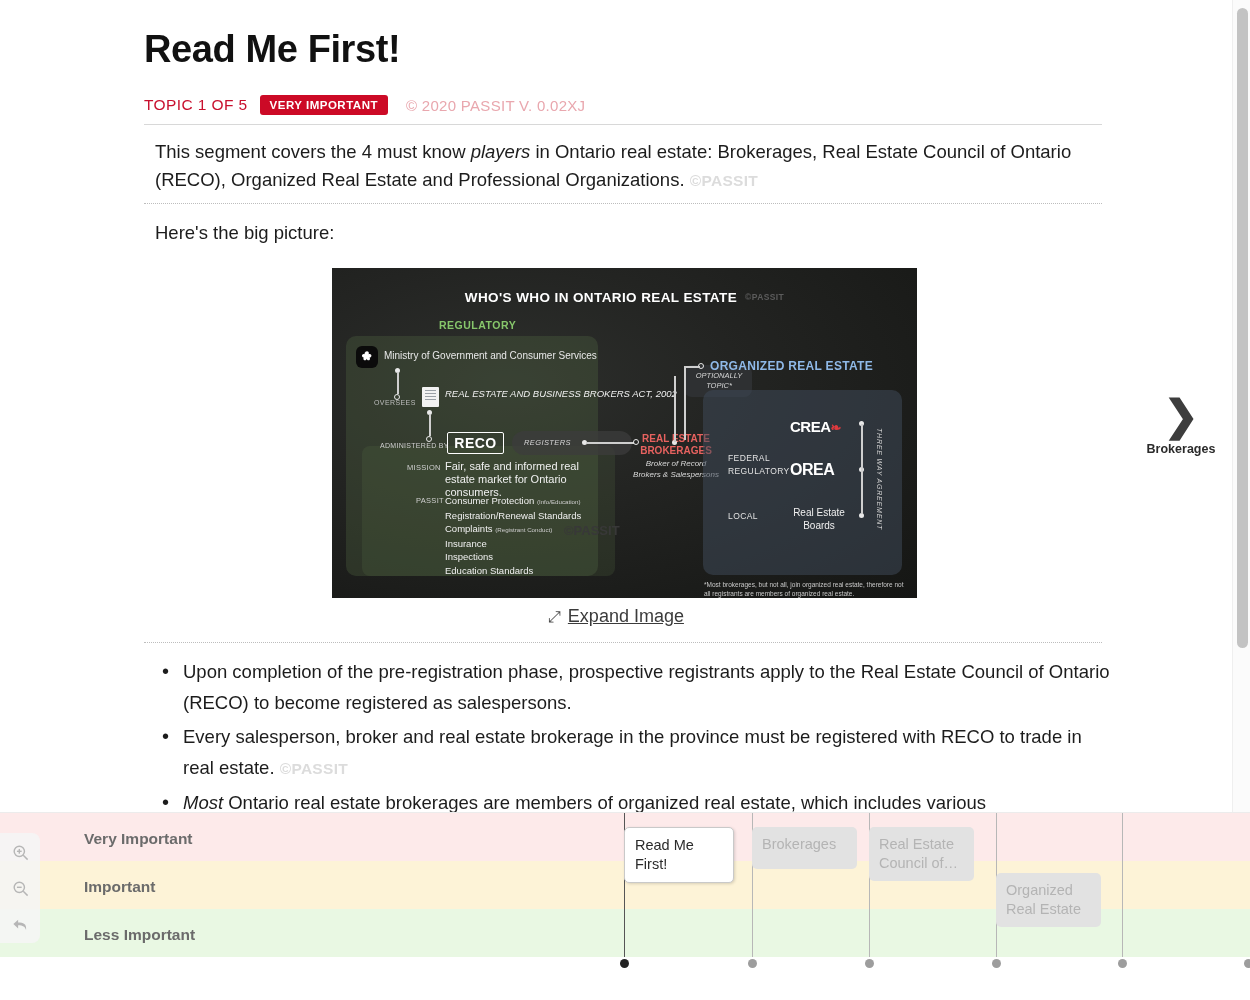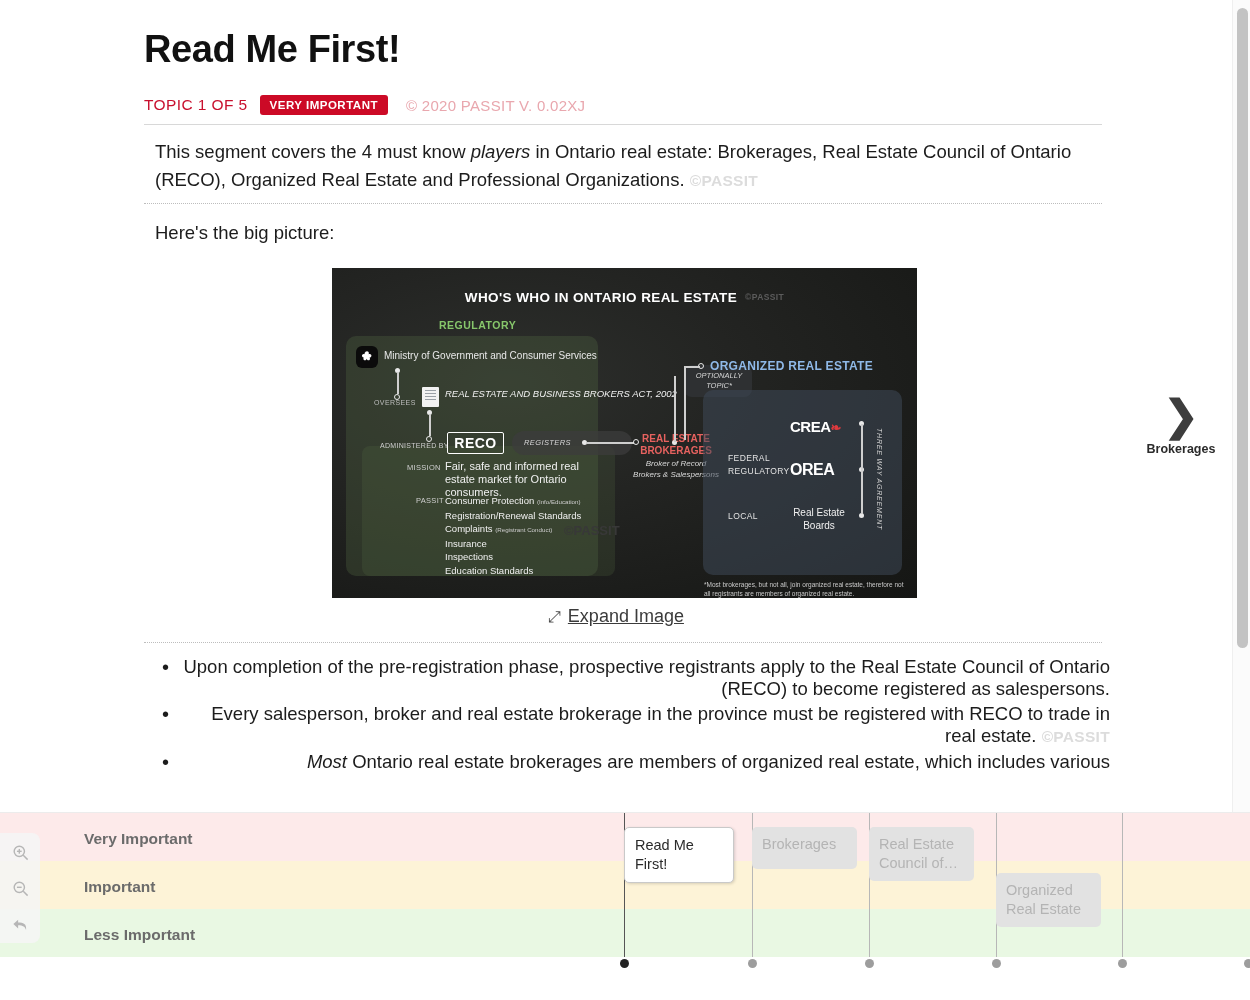--- a/index.html
+++ b/index.html
@@ -199,23 +199,22 @@
     font-size: 18px; color: #3b3b3b; text-decoration: underline; cursor: pointer;
   }
   .expand-icon { font-size: 16px; color: #4a4a4a; }
 
   ul.bullets {
     position: absolute; left: 155px; top: 656px; width: 955px;
     list-style: none;
   }
   ul.bullets li {
     position: relative; padding-left: 28px;
-    font-size: 18.5px; line-height: 22px; color: #1c1c1c;
+    font-size: 18.5px; line-height: 31px; color: #1c1c1c;
     margin-bottom: 3px;
-    text-align: right;
   }
   ul.bullets li::before {
     content: "•"; position: absolute; left: 7px; top: 0;
     font-size: 20px; color: #1c1c1c;
   }
   ul.bullets b { font-weight: normal; }
   ul.bullets i { font-style: italic; }
 
   
   .next-nav {

